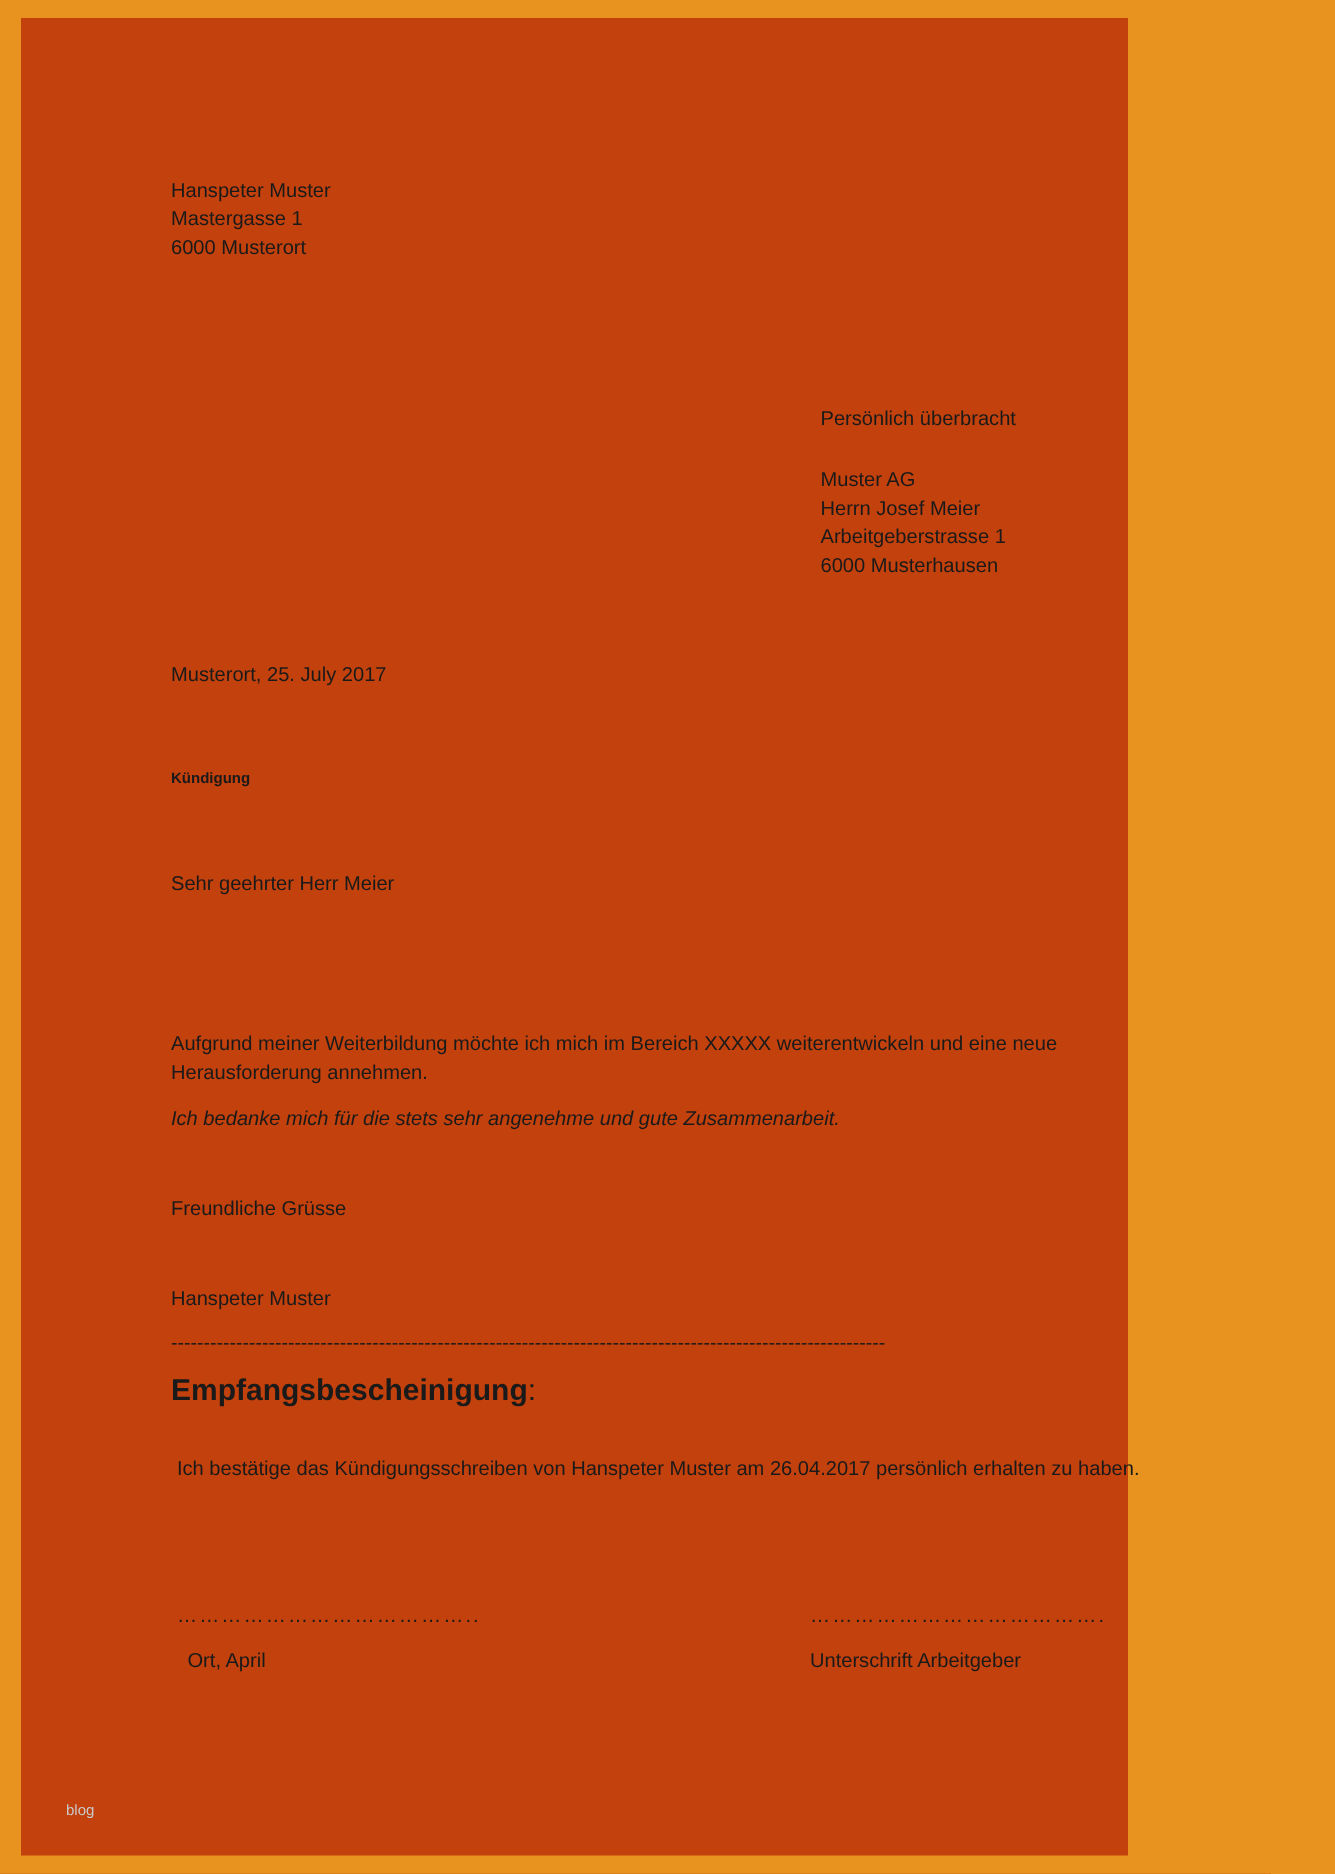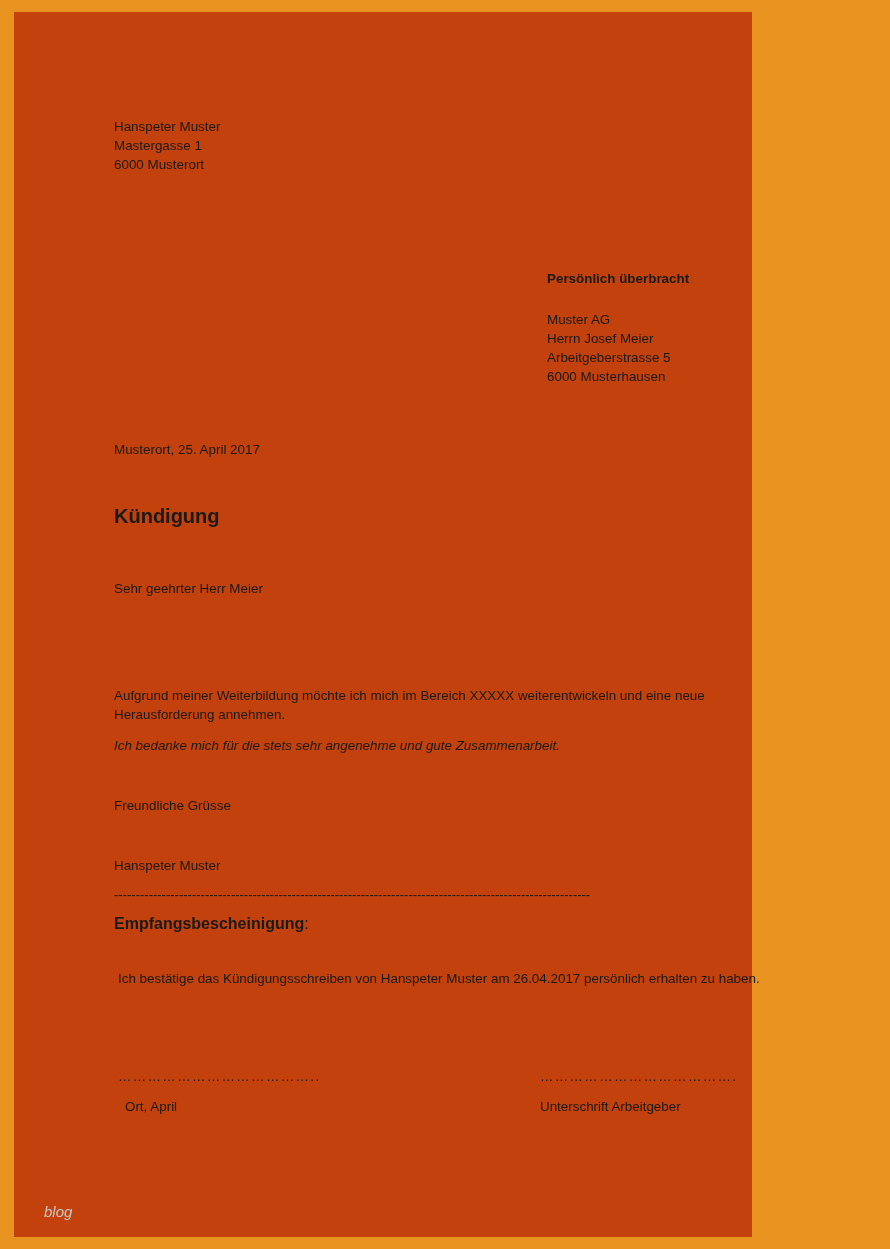--- a/index.html
+++ b/index.html
@@ -48,43 +48,43 @@
     left: 100px;
     top: 105px;
     white-space: pre-line;
   }
 
   
   .recip-note {
     position: absolute;
     left: 533px;
     top: 257px;
-    font-weight: bold;
+    font-weight: normal;
   }
   .recip {
     position: absolute;
     left: 533px;
     top: 298px;
     white-space: pre-line;
   }
 
   
   .placedate {
     position: absolute;
     left: 100px;
     top: 428px;
   }
 
   
   .subject {
     position: absolute;
     left: 100px;
-    top: 490px;
+    top: 501px;
     font-weight: bold;
-    font-size: 20px;
+    font-size: 10px;
   }
 
   
   .salutation {
     position: absolute;
     left: 100px;
     top: 567px;
   }
 
   
@@ -132,21 +132,21 @@
     white-space: nowrap;
     overflow: hidden;
   }
 
   
   .confirm-head {
     position: absolute;
     left: 100px;
     top: 901px;
     font-weight: bold;
-    font-size: 16px;
+    font-size: 20px;
   }
   .confirm-head .colon {
     font-weight: normal;
   }
 
   
   .confirm-body {
     position: absolute;
     left: 104px;
     top: 957px;
@@ -178,44 +178,43 @@
     position: absolute;
     left: 526px;
     top: 1085px;
   }
 
   
   .watermark {
     position: absolute;
     left: 30px;
     top: 1189px;
-    font-size: 15px;
+    font-size: 10px;
     color: #c9c9c9;
-    font-style: italic;
   }
 </style>
 </head>
 <body>
 
 <div class="page-frame">
   <div class="page">
     <div class="doc">
 
       <div class="sender">Hanspeter Muster
 Mastergasse 1
 6000 Musterort</div>
 
       <div class="recip-note">Persönlich überbracht</div>
 
       <div class="recip">Muster AG
 Herrn Josef Meier
-Arbeitgeberstrasse 5
+Arbeitgeberstrasse 1
 6000 Musterhausen</div>
 
-      <div class="placedate">Musterort, 25. April 2017</div>
+      <div class="placedate">Musterort, 25. July 2017</div>
 
       <div class="subject">Kündigung</div>
 
       <div class="salutation">Sehr geehrter Herr Meier</div>
 
 
       <div class="body-2">Aufgrund meiner Weiterbildung möchte ich mich im Bereich XXXXX weiterentwickeln und eine neue Herausforderung annehmen.</div>
 
       <div class="body-3">Ich bedanke mich für die stets sehr angenehme und gute Zusammenarbeit.</div>
 

